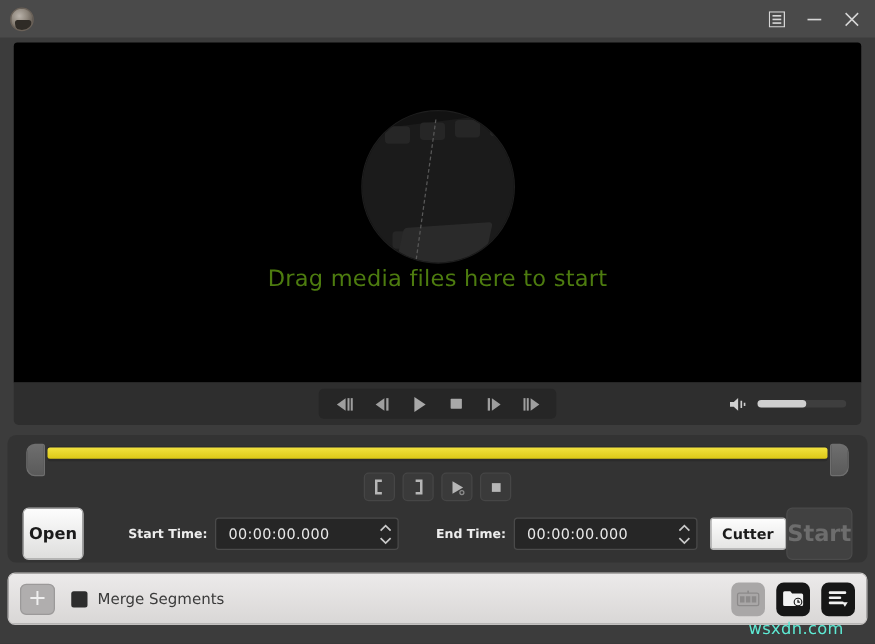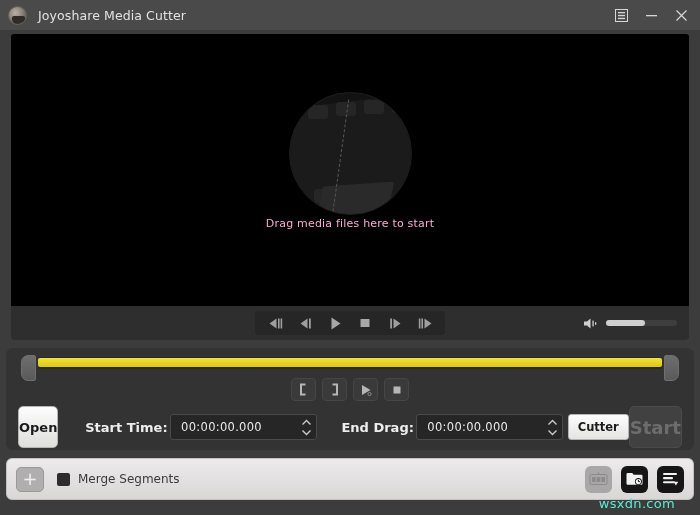--- a/index.html
+++ b/index.html
@@ -97,22 +97,22 @@
   }
   .cut-line {
     position: absolute;
     left: 50px; top: 6px;
     width: 0; height: 118px;
     border-left: 1px dashed #585858;
     transform: rotate(8deg);
   }
   .drop-text {
     margin-top: 2px;
-    color: #f9a8d4;
-    font-size: 11px;
+    color: #4d7c0f;
+    font-size: 18px;
     letter-spacing: .2px;
   }
 
   
   .playbar {
     position: relative;
     height: 34px;
     background: #2e2e2e;
     border-radius: 0 0 4px 4px;
     display: flex; align-items: center;
@@ -209,21 +209,21 @@
   }
   .btn-open {
     width: 67px; height: 42px;
     background: linear-gradient(#fdfdfd, #dededd);
     border: 1px solid #b4b4b4;
     border-radius: 5px;
     color: #1b1b1b; font-size: 13px; font-weight: bold;
     display: flex; align-items: center; justify-content: center;
   }
   .field-label {
-    color: #ededed; font-size: 13px; font-weight: bold;
+    color: #ededed; font-size: 10px; font-weight: bold;
     white-space: nowrap;
     margin-left: 20px;
   }
   .time-field {
     height: 26px;
     background: #262626;
     border: 1px solid #4a4a4a;
     border-radius: 3px;
     display: flex; align-items: center;
     padding: 0 2px 0 10px;
@@ -307,21 +307,20 @@
     letter-spacing: .3px;
   }
 </style>
 </head>
 <body>
 
 <div id="app">
 
   <div class="titlebar">
     <div class="app-logo"></div>
-    <div class="app-title">Joyoshare Media Cutter</div>
 
     <div class="win-buttons">
       <div class="win-btn">
         <svg width="13" height="13" viewBox="0 0 13 13">
           <rect x="0.5" y="0.5" width="12" height="12" fill="none" stroke="#d6d6d6" stroke-width="1"></rect>
           <rect x="3" y="3" width="7" height="1.3" fill="#d6d6d6"></rect>
           <rect x="3" y="5.9" width="7" height="1.3" fill="#d6d6d6"></rect>
           <rect x="3" y="8.8" width="7" height="1.3" fill="#d6d6d6"></rect>
         </svg>
       </div>
@@ -457,21 +456,21 @@
           <svg width="11" height="7" viewBox="0 0 11 7">
               <path d="M1.5 5.5 L5.5 1.5 L9.5 5.5" stroke="#c9c9c9" stroke-width="1.4" fill="none"></path>
             </svg>
           <svg width="11" height="7" viewBox="0 0 11 7">
               <path d="M1.5 1.5 L5.5 5.5 L9.5 1.5" stroke="#c9c9c9" stroke-width="1.4" fill="none"></path>
             </svg>
         </div>
       </div>
 
       <div style="width:14px"></div>
-      <div class="field-label">End Drag:</div>
+      <div class="field-label">End Time:</div>
       <div style="width:8px"></div>
       <div class="time-field">
         <div class="time-value">00:00:00.000</div>
         <div class="spinner">
           <svg width="11" height="7" viewBox="0 0 11 7">
               <path d="M1.5 5.5 L5.5 1.5 L9.5 5.5" stroke="#c9c9c9" stroke-width="1.4" fill="none"></path>
             </svg>
           <svg width="11" height="7" viewBox="0 0 11 7">
               <path d="M1.5 1.5 L5.5 5.5 L9.5 1.5" stroke="#c9c9c9" stroke-width="1.4" fill="none"></path>
             </svg>

